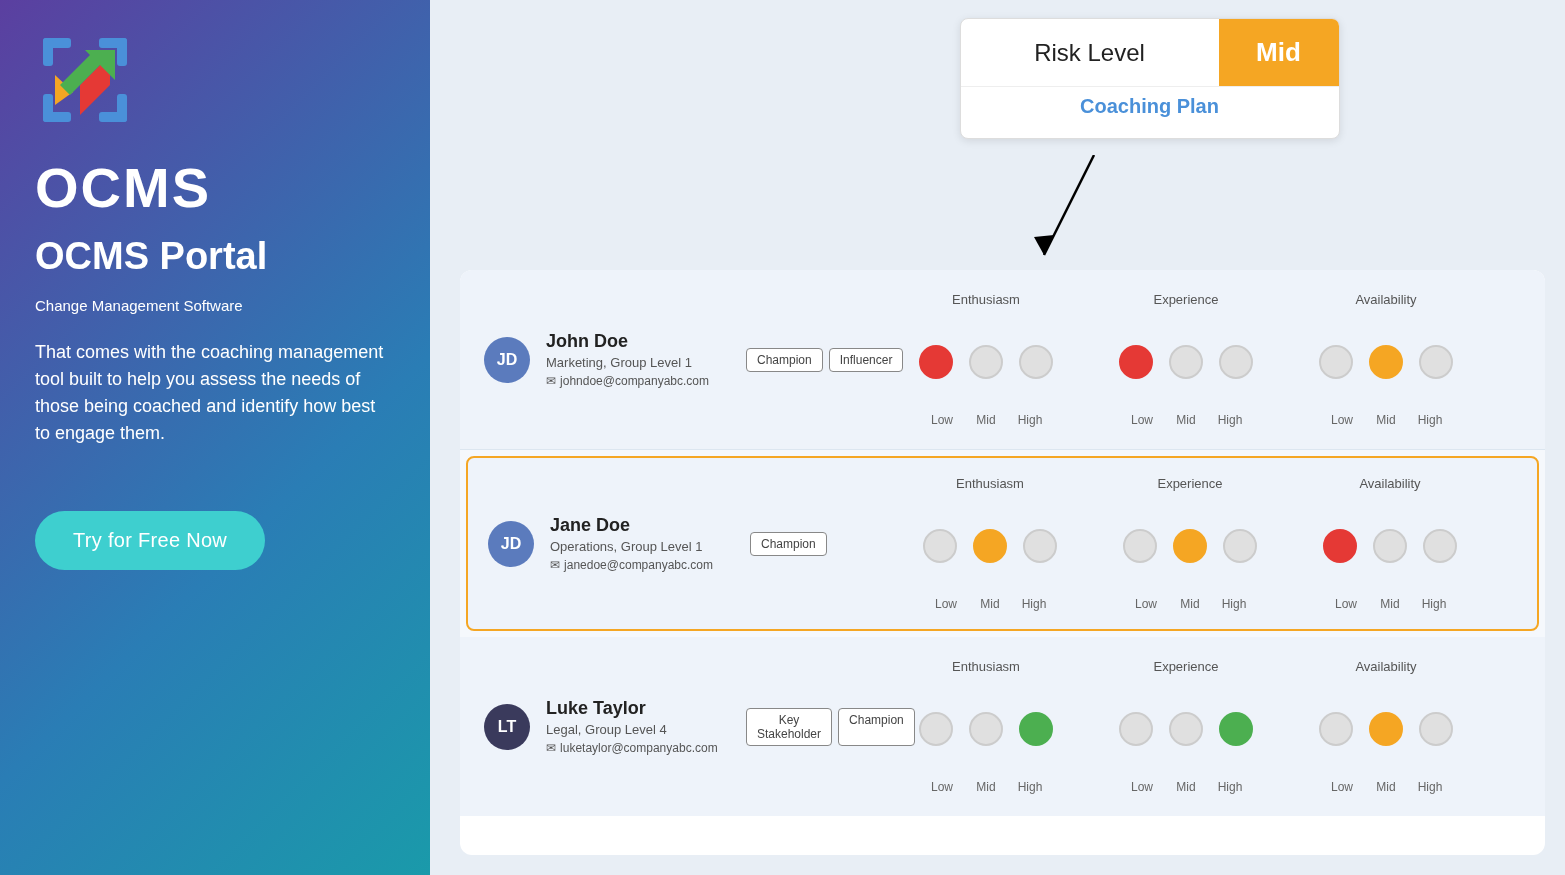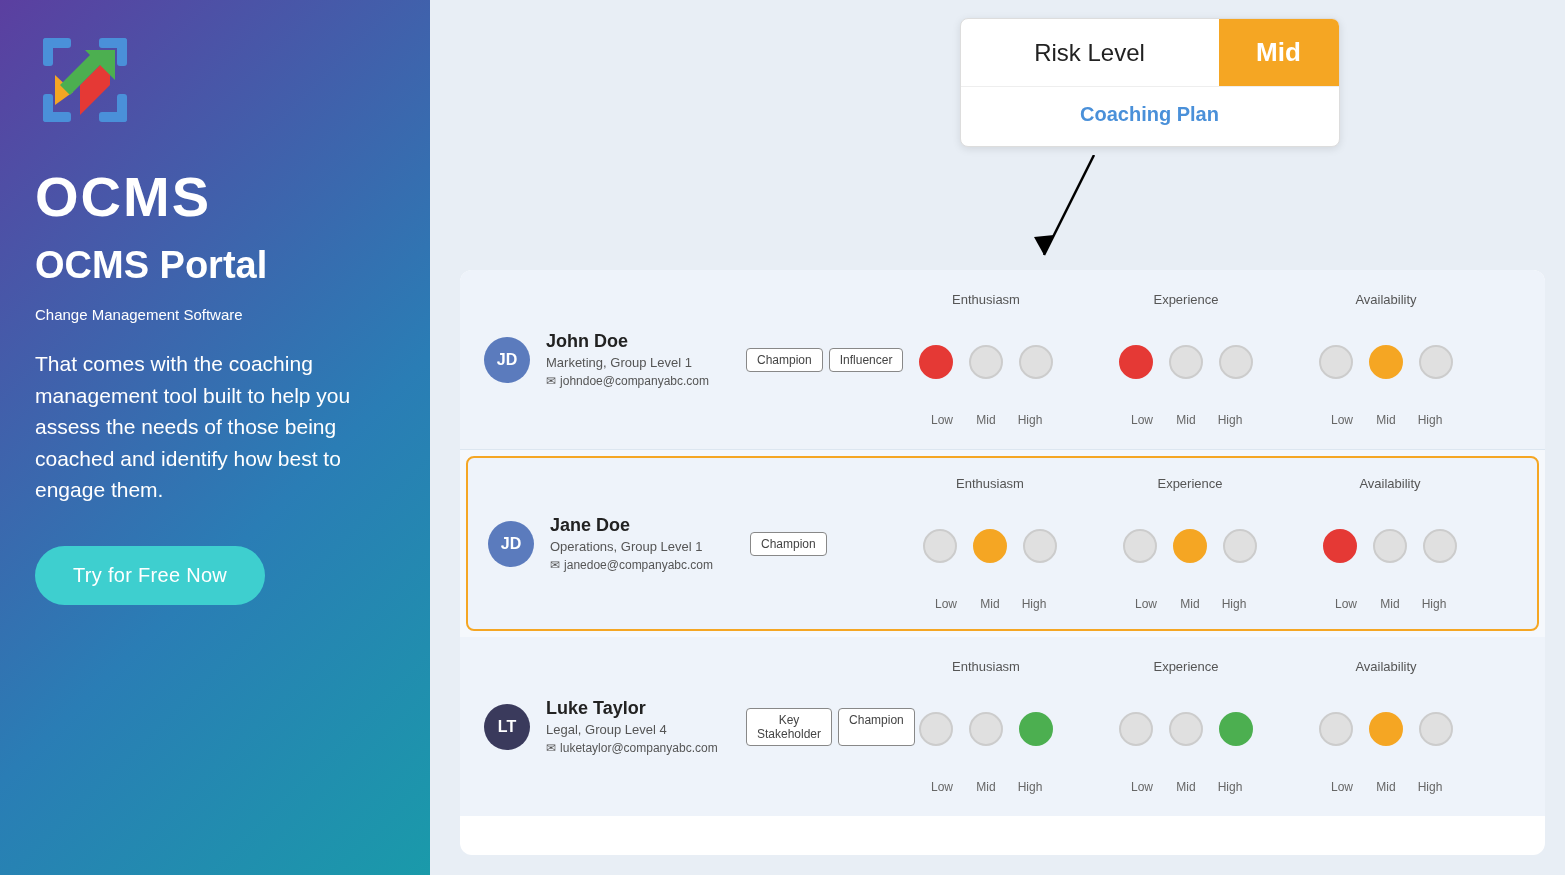--- a/index.html
+++ b/index.html
@@ -35,46 +35,46 @@
       flex-direction: column;
       align-items: flex-start;
     }
 
     .ocms-text {
       font-size: 56px;
       font-weight: 900;
       color: white;
       letter-spacing: 2px;
       line-height: 1;
-      margin-top: 19px;
+      margin-top: 10px;
     }
 
     .portal-title {
       font-size: 38px;
       font-weight: 800;
       color: white;
       margin-top: 20px;
       margin-bottom: 18px;
       line-height: 1.1;
     }
 
     .subtitle {
       font-size: 15px;
       color: white;
       font-weight: 400;
       margin-bottom: 24px;
       line-height: 1.3;
     }
 
     .description {
-      font-size: 21px;
+      font-size: 18px;
       color: white;
       font-weight: 400;
       line-height: 1.5;
-      margin-bottom: 40px;
+      margin-bottom: 64px;
     }
 
     .try-btn {
       background: #3ecfcf;
       color: white;
       border: none;
       border-radius: 40px;
       padding: 18px 38px;
       font-size: 20px;
       cursor: pointer;
@@ -132,21 +132,21 @@
       font-size: 26px;
       font-weight: 600;
       display: flex;
       align-items: center;
       justify-content: center;
       min-width: 120px;
     }
 
     .risk-card-bottom {
       border-top: 1px solid #eee;
-      padding: 16px 20px 18px;
+      padding: 8px 20px 18px;
       text-align: center;
     }
 
     .coaching-plan-title {
       font-size: 20px;
       font-weight: 700;
       color: #4a90d9;
       margin-bottom: 2px;
     }
 

